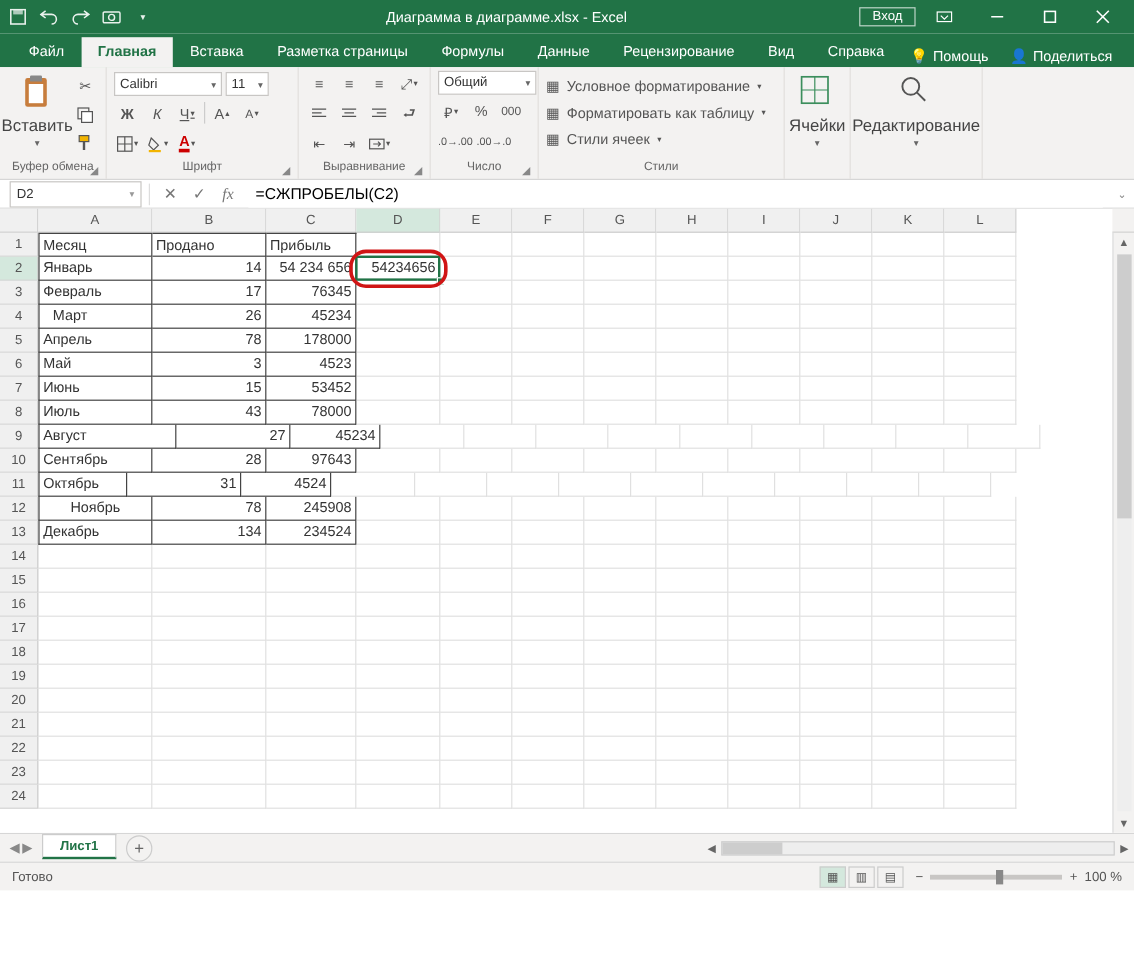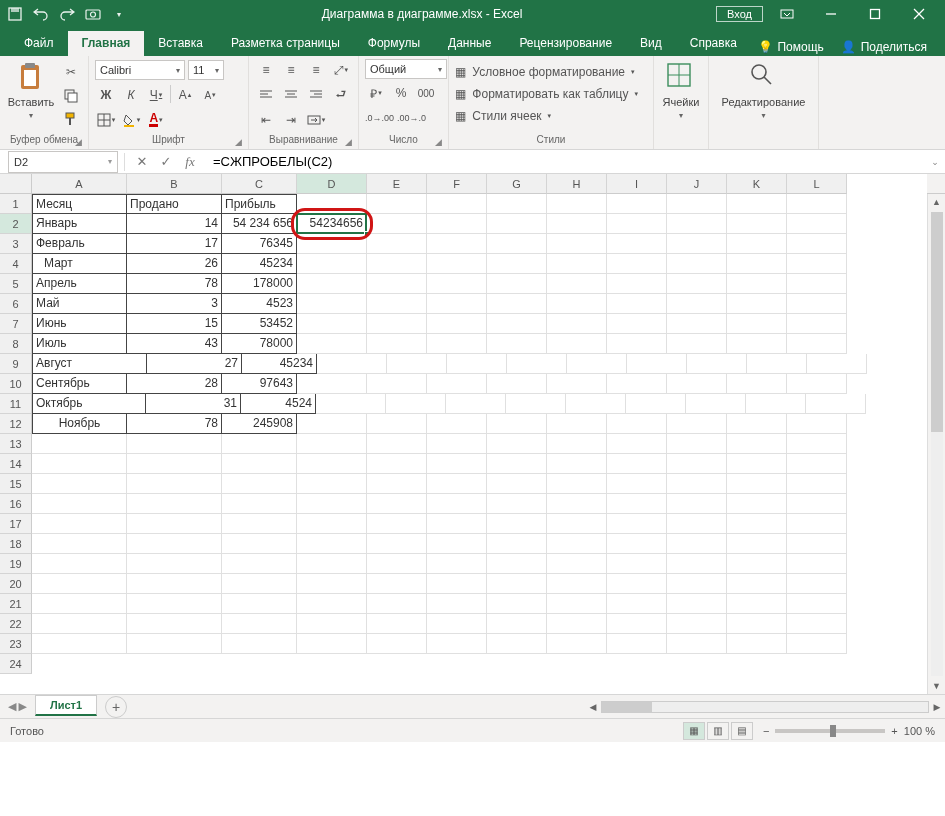--- a/index.html
+++ b/index.html
@@ -17,21 +17,21 @@
 .ribbon-tabs .tab.file { font-weight: 400; }
 .ribbon-tabs .right { margin-left: auto; display: flex; align-items: center; color: #fff; gap: 6px; padding-right: 12px; font-size: 12px; }
 .ribbon-tabs .right .itm { display: flex; align-items: center; gap: 4px; padding: 2px 6px; }
 .ribbon { background: #f3f2f1; border-bottom: 1px solid #d6d6d6; height: 94px; display: flex; }
 .ribbon .group { border-right: 1px solid #e1dfdd; padding: 3px 6px 2px; display: flex; flex-direction: column; position: relative; }
 .ribbon .group .body { flex: 1; display: flex; gap: 4px; align-items: flex-start; }
 .ribbon .group .label { font-size: 10px; color: #666; text-align: center; height: 15px; display: flex; align-items: center; justify-content: center; gap: 4px; width: 100%; position: relative; }
 .ribbon .group .label .dlaunch { position: absolute; right: 0; bottom: 0; font-size: 9px; color: #888; }
 .bigbtn { display: flex; flex-direction: column; align-items: center; justify-content: center; width: 50px; padding: 2px 4px; gap: 3px; }
 .bigbtn .ic { width: 32px; height: 32px; }
-.bigbtn .lbl { font-size: 11px; text-align: left; color: #444; }
+.bigbtn .lbl { font-size: 14px; text-align: left; color: #444; }
 .smcol { display: flex; flex-direction: column; gap: 2px; padding-top: 2px; }
 .smbtn { width: 22px; height: 22px; display: flex; align-items: center; justify-content: center; color: #555; }
 .combo { border: 1px solid #c8c6c4; background: #fff; height: 20px; font-size: 11px; display: flex; align-items: center; padding: 0 4px; }
 .combo .val { flex: 1; }
 .combo .dd { font-size: 8px; color: #666; }
 .row3 { display: flex; gap: 3px; padding: 1px 0; }
 .iconbtn { min-width: 22px; height: 20px; display: flex; align-items: center; justify-content: center; color: #555; font-size: 12px; gap: 1px; }
 .namebox { width: 110px; border: 1px solid #c8c6c4; background: #fff; height: 22px; display: flex; align-items: center; padding: 0 5px; font-size: 11px; }
 .namebox .dd { margin-left: auto; font-size: 8px; color: #999; }
 .formula-bar { display: flex; align-items: center; border-bottom: 1px solid #d6d6d6; height: 24px; background: #fff; padding-left: 8px; gap: 6px; }
@@ -566,37 +566,51 @@
           <div class="cell" style="width: 60px;"></div>
           <div class="cell" style="width: 60px;"></div>
           <div class="cell" style="width: 60px;"></div>
           <div class="cell" style="width: 60px;"></div>
           <div class="cell" style="width: 60px;"></div>
           <div class="cell" style="width: 60px;"></div>
           <div class="cell" style="width: 60px;"></div>
           <div class="cell" style="width: 60px;"></div>
         </div>
         <div class="cellrow">
-          <div class="cell bordered bordered-l" style="width: 114px;">Октябрь</div>
+          <div class="cell bordered bordered-l" style="width: 74px;">Октябрь</div>
           <div class="cell bordered ralign" style="width: 95px;">31</div>
           <div class="cell bordered ralign" style="width: 75px;">4524</div>
           <div class="cell" style="width: 70px;"></div>
           <div class="cell" style="width: 60px;"></div>
           <div class="cell" style="width: 60px;"></div>
           <div class="cell" style="width: 60px;"></div>
           <div class="cell" style="width: 60px;"></div>
           <div class="cell" style="width: 60px;"></div>
           <div class="cell" style="width: 60px;"></div>
           <div class="cell" style="width: 60px;"></div>
           <div class="cell" style="width: 60px;"></div>
         </div>
         <div class="cellrow">
           <div class="cell bordered bordered-l" style="width: 95px; text-align: center;">Ноябрь</div>
           <div class="cell bordered ralign" style="width: 95px;">78</div>
           <div class="cell bordered ralign" style="width: 75px;">245908</div>
+          <div class="cell" style="width: 70px;"></div>
+          <div class="cell" style="width: 60px;"></div>
+          <div class="cell" style="width: 60px;"></div>
+          <div class="cell" style="width: 60px;"></div>
+          <div class="cell" style="width: 60px;"></div>
+          <div class="cell" style="width: 60px;"></div>
+          <div class="cell" style="width: 60px;"></div>
+          <div class="cell" style="width: 60px;"></div>
+          <div class="cell" style="width: 60px;"></div>
+        </div>
+        <div class="cellrow">
+          <div class="cell bordered bordered-l" style="width: 95px;">Декабрь</div>
+          <div class="cell bordered ralign" style="width: 95px;">134</div>
+          <div class="cell bordered ralign" style="width: 75px;">234524</div>
           <div class="cell" style="width: 70px;"></div>
           <div class="cell" style="width: 60px;"></div>
           <div class="cell" style="width: 60px;"></div>
           <div class="cell" style="width: 60px;"></div>
           <div class="cell" style="width: 60px;"></div>
           <div class="cell" style="width: 60px;"></div>
           <div class="cell" style="width: 60px;"></div>
           <div class="cell" style="width: 60px;"></div>
           <div class="cell" style="width: 60px;"></div>
         </div>

